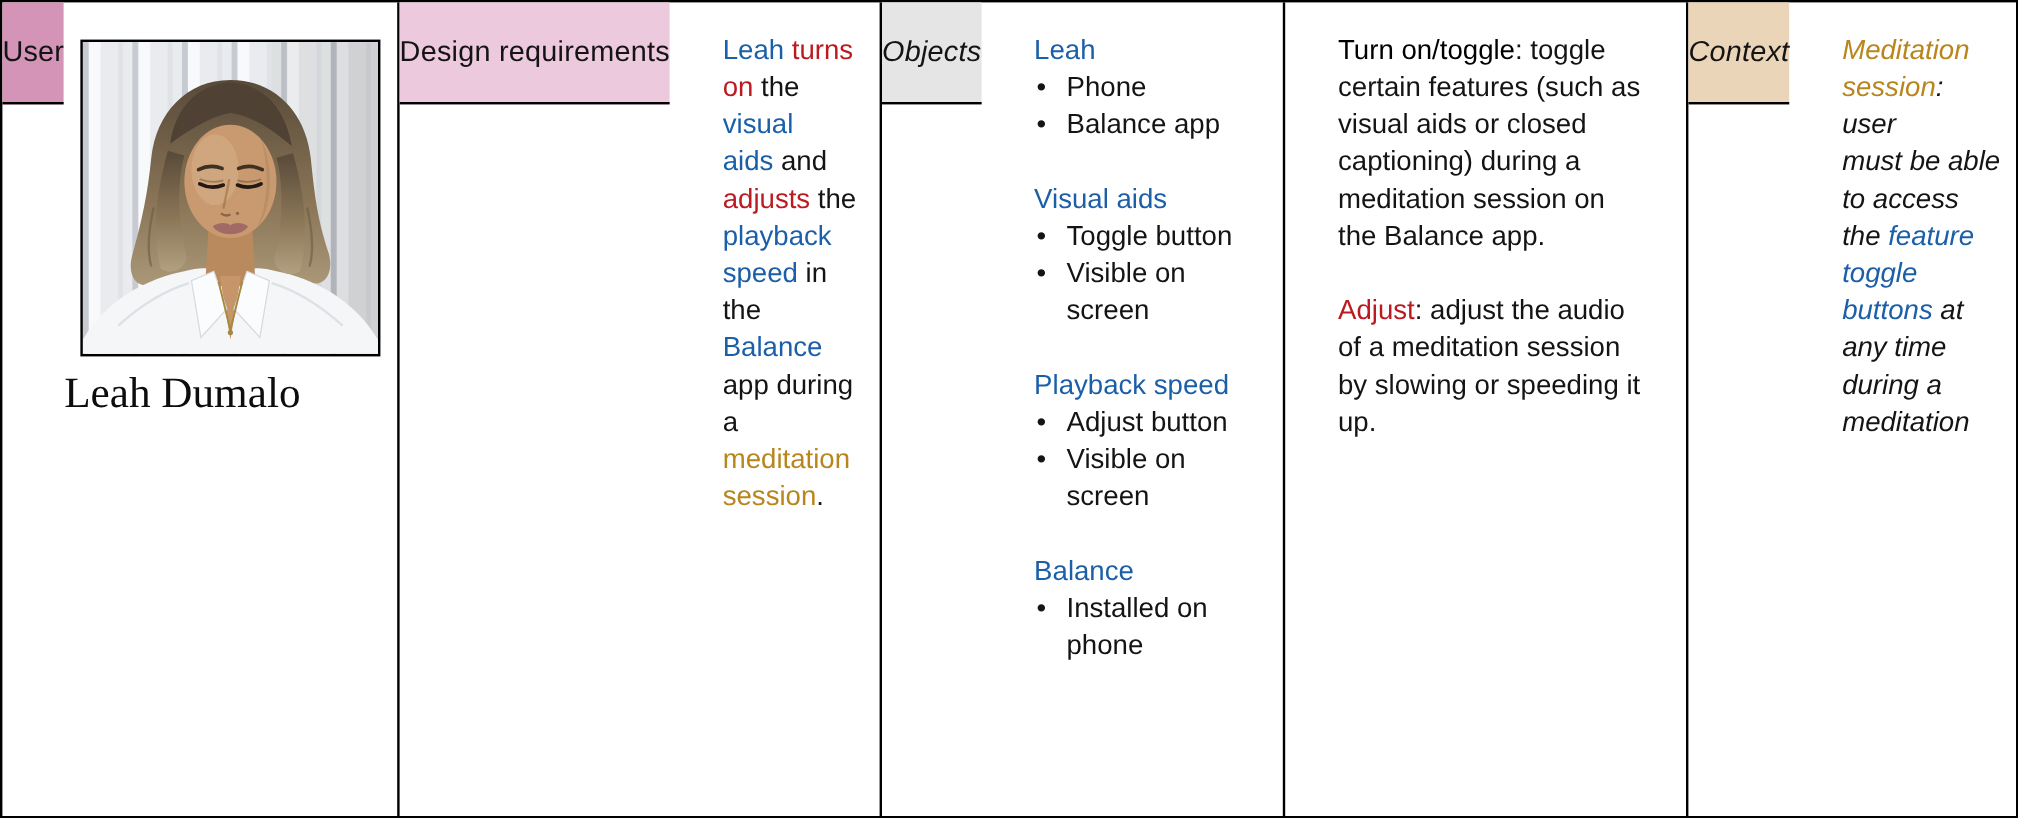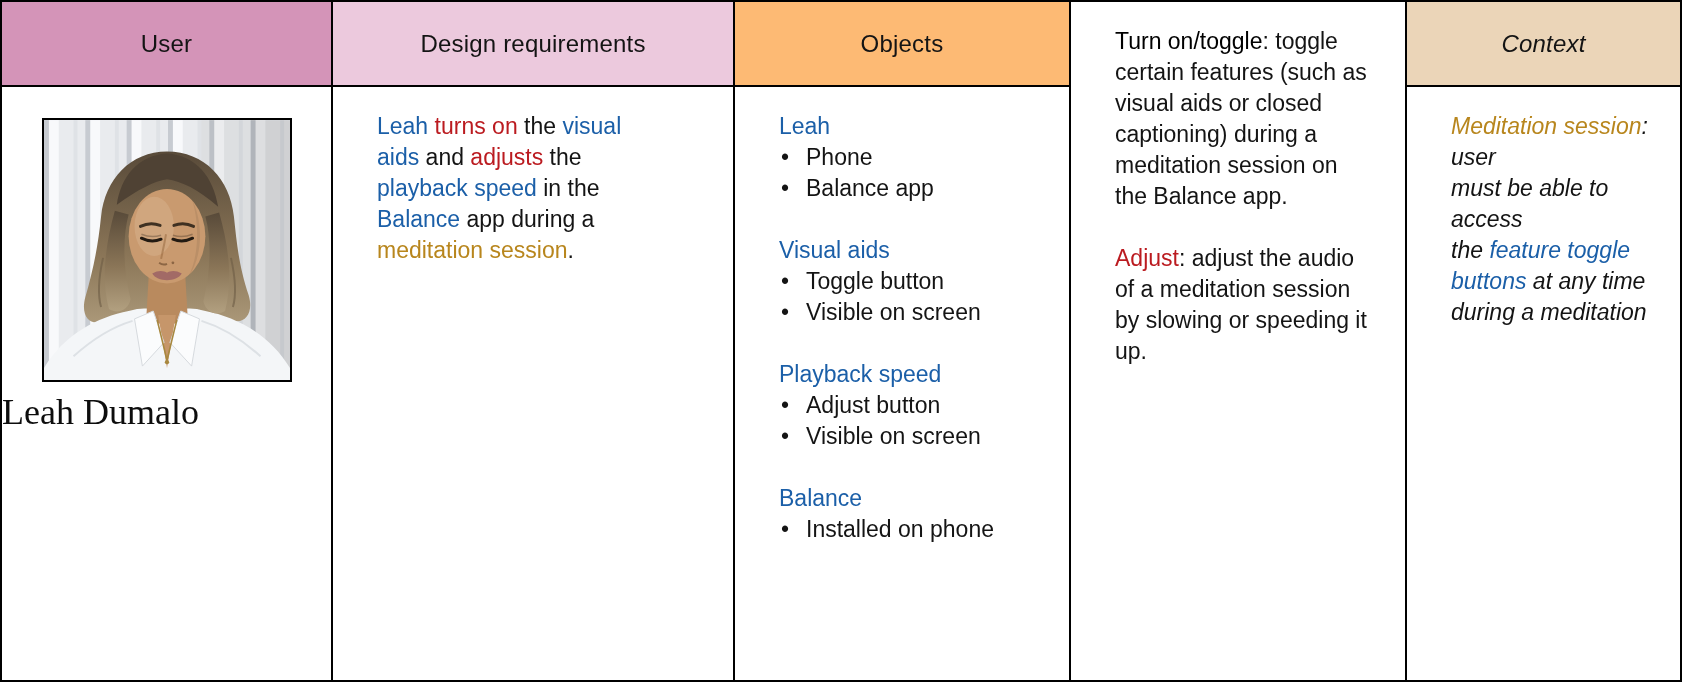--- a/index.html
+++ b/index.html
@@ -6,21 +6,21 @@
   .board{
     position:relative;
     width:1682px;height:682px;
     box-sizing:border-box;
     border:2px solid #000;
     display:flex;
     background:#fff;
     font-family:"Liberation Sans","DejaVu Sans",sans-serif;
     color:#141414;
   }
-  .col{display:flex;flex-direction:column;box-sizing:border-box;border-right:2px solid #000;}
+  .col{display:flex;flex-direction:row;box-sizing:border-box;border-right:2px solid #000;}
   .col:last-child{border-right:none;}
   .col-user{width:331px;}
   .col-design{width:402px;}
   .col-objects{width:336px;}
   .col-actions{width:336px;}
   .col-context{flex:1;font-style:italic;}
   .hcell{
     height:85px;flex:none;
     box-sizing:border-box;
     border-bottom:2px solid #000;
@@ -141,21 +141,21 @@
     <div class="bcell">
       <p class="rich"><span style="color: rgb(27, 95, 168);">Leah </span><span style="color: rgb(187, 27, 32);">turns on</span><span> the </span><span style="color: rgb(27, 95, 168);">visual
 aids</span><span> and </span><span style="color: rgb(187, 27, 32);">adjusts</span><span> the
 </span><span style="color: rgb(27, 95, 168);">playback speed</span><span> in the
 </span><span style="color: rgb(27, 95, 168);">Balance</span><span> app during a
 </span><span style="color: rgb(184, 134, 29);">meditation session</span><span>.</span></p>
     </div>
   </div>
 
   <div class="col col-objects">
-    <div class="hcell" style="background: #fdba74;">
+    <div class="hcell" style="background: #e5e5e5; font-style: italic;">
       <span>Objects</span>
     </div>
     <div class="bcell">
 
       <div class="obj-group">
         <div class="obj-heading">Leah</div>
         <ul class="obj-list">
           <li>
               <span class="bullet">•</span>
               <span>Phone</span>

